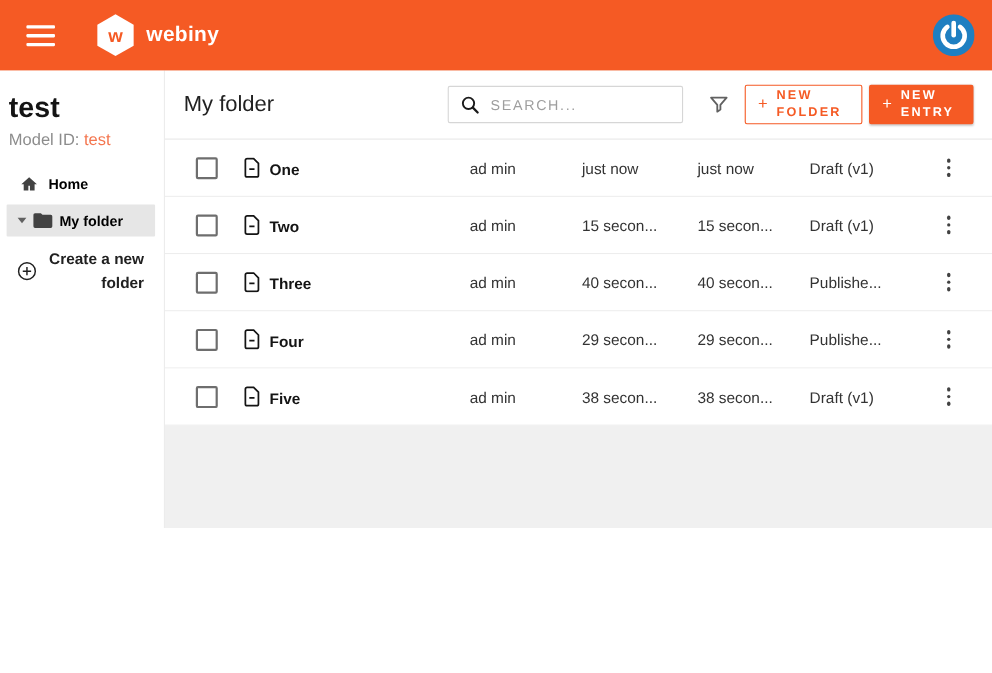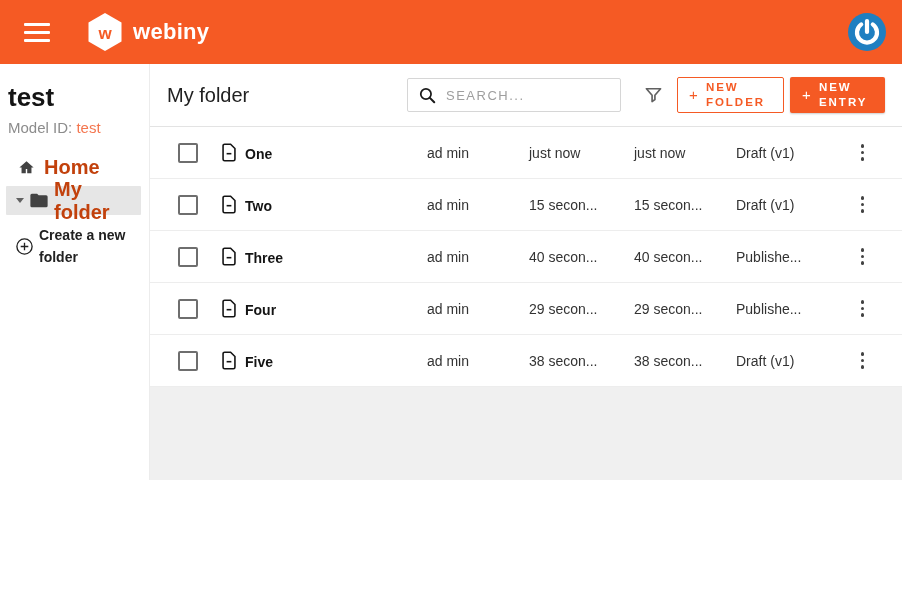--- a/index.html
+++ b/index.html
@@ -8,40 +8,40 @@
 
   
   .topbar { height:64px; background:#f55a24; display:flex; align-items:center;
     padding:0 16px; position:relative; }
   .hamburger { width:26px; display:flex; flex-direction:column; gap:5px;
     margin-left:8px; cursor:pointer; }
   .hamburger i { display:block; height:3px; background:#fff; border-radius:1px; }
   .logo { display:flex; align-items:center; gap:9px; margin-left:36px; }
   .hex { position:relative; width:38px; height:40px; display:flex;
     align-items:center; justify-content:center; }
-  .brand { color:#fff; font-size:22px; font-weight:bold; letter-spacing:.3px; }
+  .brand { color:#fff; font-size:19px; font-weight:bold; letter-spacing:.3px; }
   .avatar { margin-left:auto; width:38px; height:38px; border-radius:50%; cursor:pointer; }
 
   
   .app { display:flex; height:416px; }
 
   
   .sidebar { width:150px; background:#fff; border-right:1px solid #ececec; flex:none; }
   .model-name { padding:18px 8px 0 8px; font-size:26px; font-weight:bold; color:#141414; }
   .model-id { padding:6px 8px 16px 8px; font-size:15px; color:#8c8c8c; }
   .model-id .orange { color:#f4764f; }
   .nav-item { display:flex; align-items:center; gap:9px; padding-left:18px;
-    height:30px; font-size:20px; font-weight:bold; color:#c2410c; cursor:pointer; }
+    height:30px; font-size:13px; font-weight:bold; color:#000000; cursor:pointer; }
   .nav-item.selected { background:#e6e6e6; margin:4px 8px 0 6px; padding-left:10px;
     gap:6px; height:29px; border-radius:1px; }
   .caret { width:0; height:0; border-left:4.5px solid transparent;
     border-right:4.5px solid transparent; border-top:5px solid #616161; }
   .create-item { display:flex; align-items:center; gap:5px; padding-left:15px;
     margin-top:10px; cursor:pointer; }
-  .create-item .lbl { width:92px; text-align:left; font-size:14px;
+  .create-item .lbl { width:92px; text-align:right; font-size:14px;
     font-weight:bold; color:#212121; line-height:1.55; }
 
   
   .main { flex:1; display:flex; flex-direction:column; background:#f0f0f0; min-width:0; }
   .main-header { background:#fff; height:63px; border-bottom:1px solid #e3e3e3;
     display:flex; align-items:center; padding:0 17px; flex:none; }
   .page-title { font-size:20px; font-weight:normal; color:#212121; }
   .search-box { margin-left:auto; width:214px; height:34px; border:1px solid #d6d6d6;
     border-radius:2px; background:#fff; display:flex; align-items:center; padding:0 10px; }
   .search-box input { border:none; outline:none; flex:1; min-width:0; margin-left:9px;

